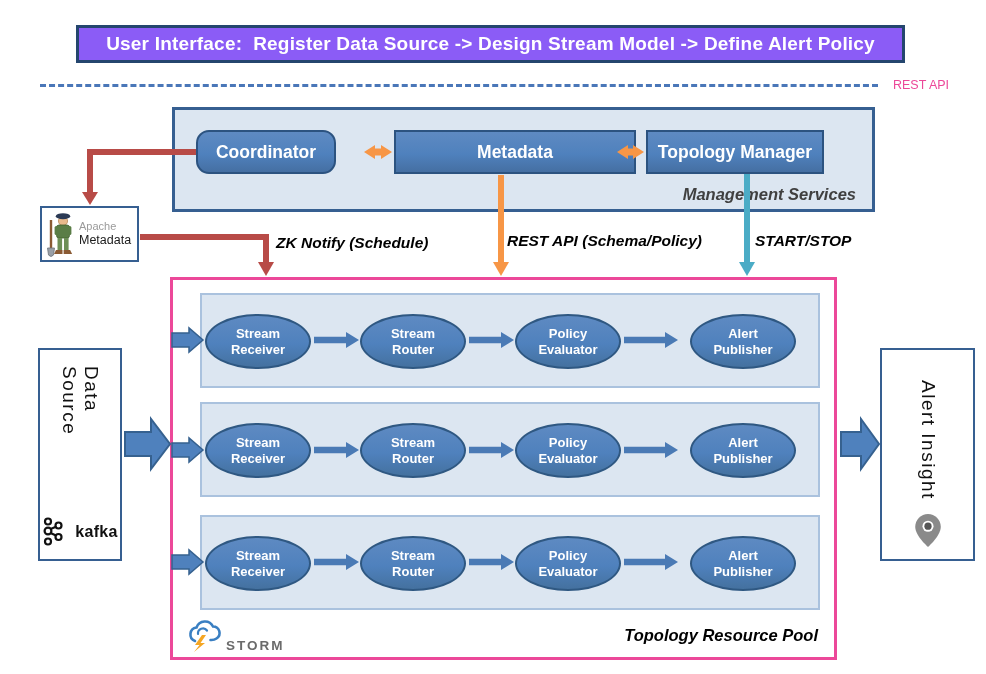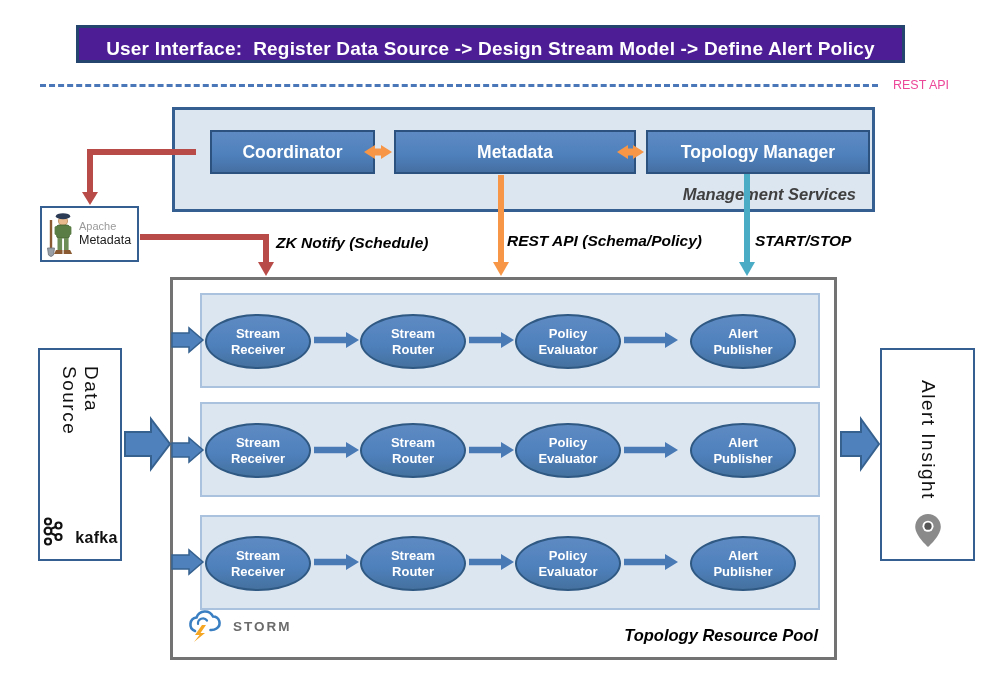--- a/index.html
+++ b/index.html
@@ -2,22 +2,22 @@
 <html><head>
 <meta charset="utf-8">
 <style>
   * { margin:0; padding:0; box-sizing:border-box; }
   html,body { background:#fff; }
   body { font-family:"Liberation Sans", sans-serif; }
   .stage { position:relative; width:986px; height:674px; background:#ffffff; overflow:hidden; }
 
   .banner {
     position:absolute; left:76px; top:25px; width:829px; height:38px;
-    background:#4c1d95; border:3px solid #24466e;
-    display:flex; align-items:flex-end; justify-content:center;
+    background:#8b5cf6; border:3px solid #24466e;
+    display:flex; align-items:center; justify-content:center;
     color:#fff; font-weight:bold; font-size:19px; letter-spacing:.2px;
     white-space:pre;
   }
 
   .dashline {
     position:absolute; left:40px; top:84px; width:838px; height:0;
     border-top:3px dashed #4a77b8;
   }
   .dash-label {
     position:absolute; left:893px; top:78px; font-size:12.5px; color:#ec4899;
@@ -27,23 +27,23 @@
     position:absolute; left:172px; top:107px; width:703px; height:105px;
     background:#dce6f1; border:3px solid #365f91; z-index:1;
   }
   .mgmt-box {
     position:absolute; top:20px; height:44px;
     background:linear-gradient(180deg,#5e8ac2 0%,#4f81bd 55%,#456fa2 100%);
     border:2px solid #2c5380;
     display:flex; align-items:center; justify-content:center;
     color:#fff; font-weight:bold; font-size:17.5px;
   }
-  .box-coordinator { left:35px;  width:165px; }
+  .box-coordinator { left:21px;  width:140px;border-radius:13px; }
   .box-metadata    { left:219px; width:242px; }
-  .box-topomgr     { left:471px; width:224px; }
+  .box-topomgr     { left:471px; width:178px; }
   .mgmt-title {
     position:absolute; right:16px; bottom:5px;
     font-style:italic; font-weight:bold; font-size:16.5px; color:#404040;
   }
 
   .zk-box {
     position:absolute; left:40px; top:206px; width:99px; height:56px;
     background:#fff; border:2.5px solid #365f91; z-index:3;
     display:flex; align-items:center; padding:3px 4px; gap:3px;
   }
@@ -56,55 +56,55 @@
   .flow-label {
     position:absolute; z-index:3; font-style:italic; font-weight:600;
     font-size:15.5px; color:#000; white-space:nowrap;
   }
   .lbl-zk    { left:276px; top:234px; }
   .lbl-rest  { left:507px; top:232px; }
   .lbl-start { left:755px; top:232px; }
 
   .pool {
     position:absolute; left:170px; top:277px; width:667px; height:383px;
-    background:#ffffff; border:3px solid #737373; z-index:1;
+    background:#ffffff; border:3px solid #ec4899; z-index:1;
   }
   .pool-row {
     position:absolute; left:27px; width:620px; height:95px;
     background:#dce6f1; border:2px solid #aac2de;
   }
   .row-1 { top:13px; } .row-2 { top:122px; } .row-3 { top:235px; }
   .node {
     position:absolute; top:19px; width:106px; height:55px;
     background:linear-gradient(180deg,#5e8ac2 0%,#4f81bd 55%,#44719f 100%);
     border:2.5px solid #2f5882; border-radius:50%;
     display:flex; flex-direction:column; align-items:center; justify-content:center;
     color:#fff; font-weight:bold; font-size:13px; line-height:16px; text-align:center;
   }
   .n1 { left:3px; } .n2 { left:158px; } .n3 { left:313px; } .n4 { left:488px; }
   .pool-title {
     position:absolute; right:16px; bottom:12px;
     font-style:italic; font-weight:bold; font-size:16.5px; color:#000;
   }
-  .storm { position:absolute; left:12px; bottom:14px; display:flex; align-items:center; gap:8px; }
+  .storm { position:absolute; left:12px; bottom:4px; display:flex; align-items:flex-end; gap:1px; }
   .storm-text { color:#6b6b6b; font-weight:bold; font-size:13.5px; letter-spacing:2px; }
 
   .side-box {
     position:absolute; top:348px; height:213px;
     background:#fff; border:2.5px solid #365f91; z-index:3;
     display:flex; flex-direction:column; align-items:center; justify-content:space-between;
     padding:16px 0 12px 0;
   }
   .ds-box { left:38px;  width:84px; }
   .ai-box { left:880px; width:95px; }
   .vert-label {
     writing-mode:vertical-rl; font-size:19px; color:#111; letter-spacing:1.5px;
     flex:1; display:flex; align-items:center; justify-content:center;
   }
-  .kafka { display:flex; align-items:flex-end; gap:11px;margin-top:40px; }
+  .kafka { display:flex; align-items:center; gap:11px;margin-top:40px; }
   .kafka-text { font-size:16px; font-weight:bold; color:#111; letter-spacing:.3px; }
 </style>
 </head>
 <body>
 
 <div class="stage">
 
   <div class="banner">
     <span>User Interface:  Register Data Source -&gt; Design Stream Model -&gt; Define Alert Policy</span>
   </div>

